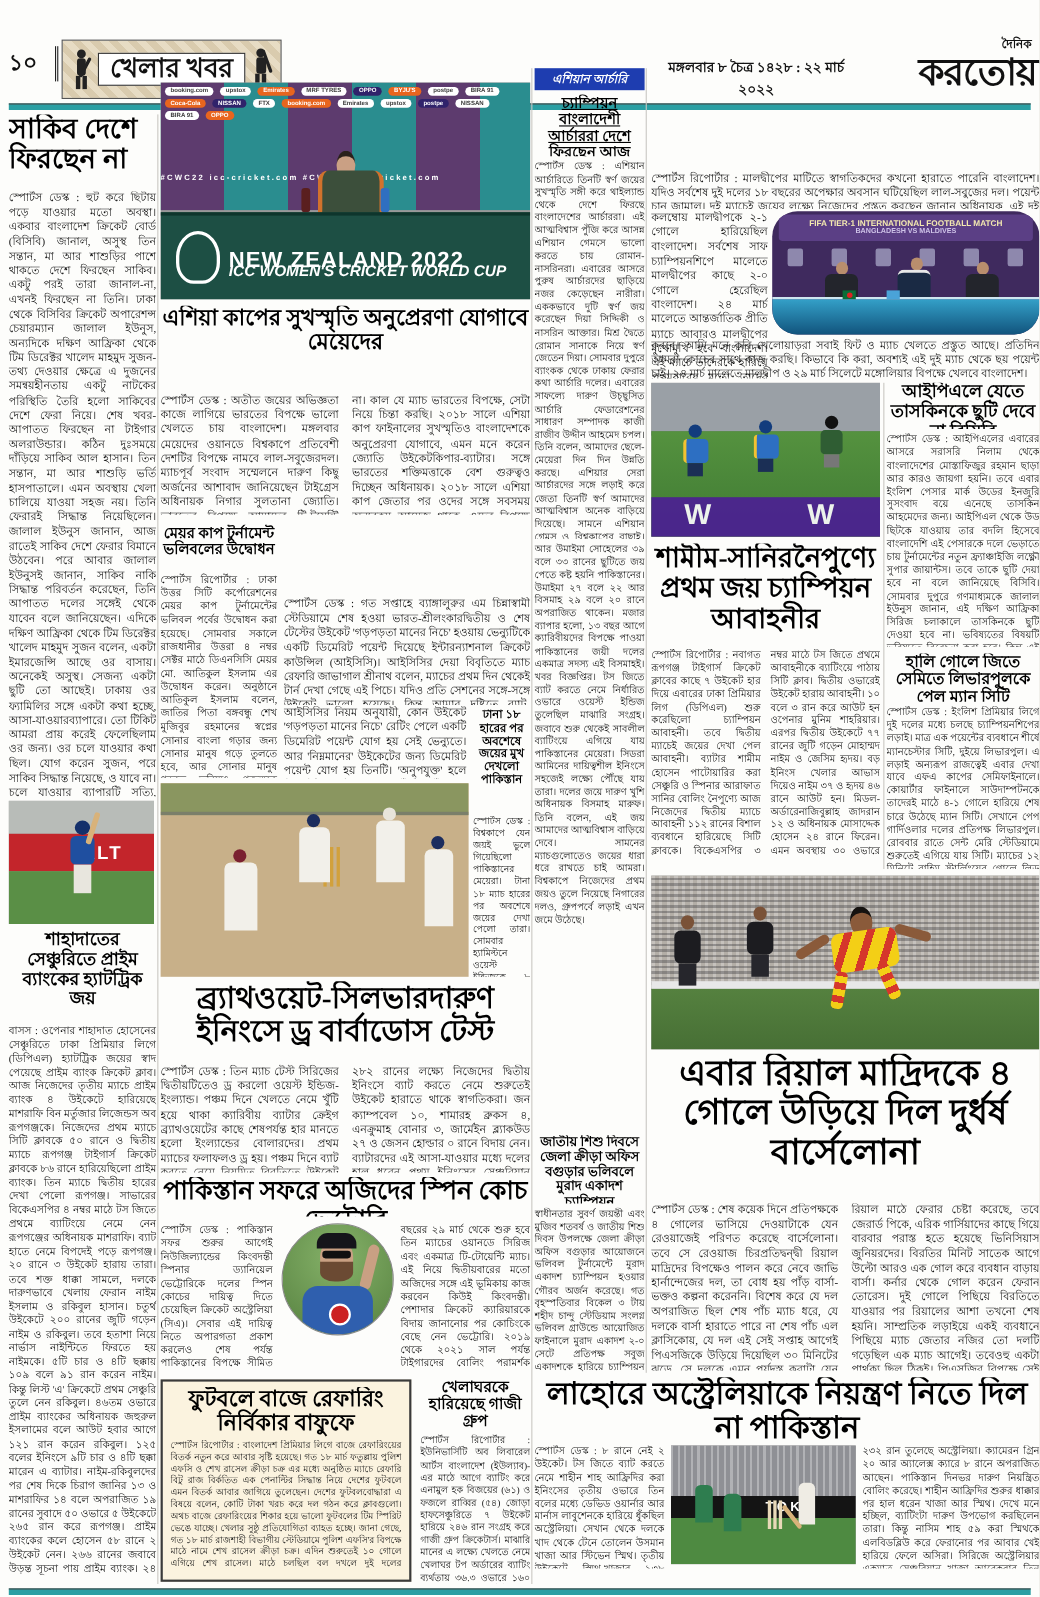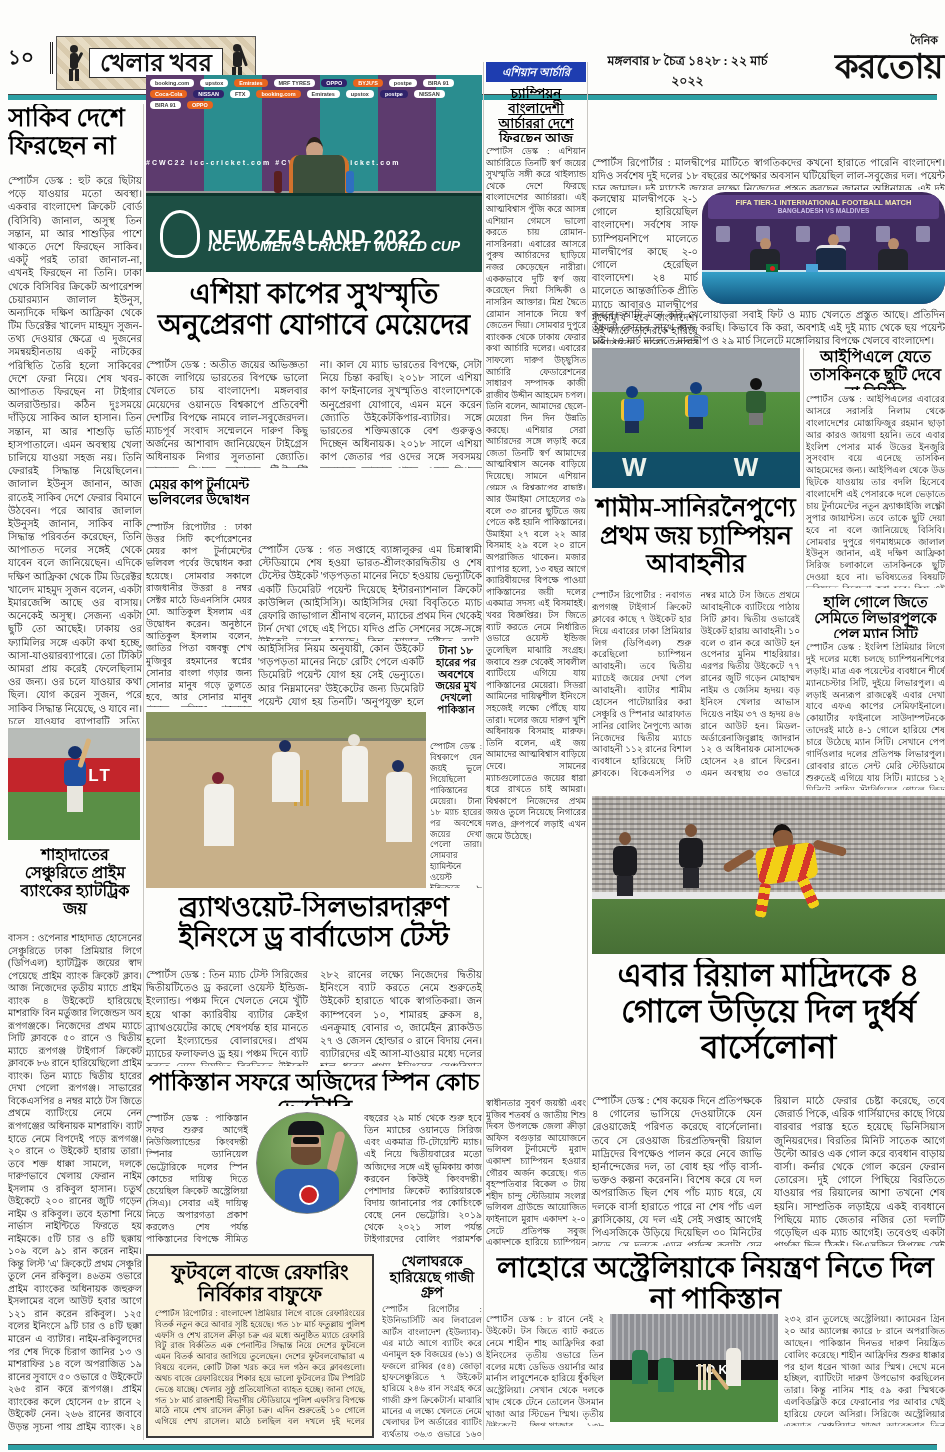--- a/index.html
+++ b/index.html
@@ -40,21 +40,21 @@
   #fifa-l1{font:700 7.5px "Liberation Sans",sans-serif;color:#f3e9b0;margin-top:3px;}
   #fifa-l2{font:700 6.5px "Liberation Sans",sans-serif;color:#cfc3e8;}
   .backdrop-logo{position:absolute;width:14px;height:16px;background:#cfd6ef;border-radius:2px;opacity:.55;}
   .fifa-head{position:absolute;width:11px;height:12px;border-radius:50%;background:#b98e6d;}
   .fifa-torso{position:absolute;width:30px;height:22px;border-radius:6px 6px 0 0;background:#23252c;}
   #fifa-table{position:absolute;left:0;top:78px;width:100%;height:34px;background:linear-gradient(#34a0c8,#0f4f78);border-top:2px solid #cfe6ef;}
   .flag{position:absolute;width:12px;height:8px;}
   
   #dpl-wall{position:absolute;top:0;left:0;width:100%;height:44px;background:#9aa0a6;border-bottom:4px solid #6d7276;}
   #dpl-grass{position:absolute;top:44px;left:0;width:100%;height:96px;background:linear-gradient(#55923f,#3f7a33);}
-  #dpl-board{position:absolute;left:0;top:104px;width:100%;height:36px;background:#0c4a6e;color:#fff;font:800 26px "Liberation Sans",sans-serif;letter-spacing:40px;padding-left:30px;opacity:.9;}
+  #dpl-board{position:absolute;left:0;top:104px;width:100%;height:36px;background:#4c1d95;color:#fff;font:800 26px "Liberation Sans",sans-serif;letter-spacing:40px;padding-left:30px;opacity:.9;}
   .batter{position:absolute;width:24px;height:48px;}
   .batter .bhead{width:12px;height:12px;border-radius:50%;background:#123c7d;margin:0 auto;}
   .batter .btorso{width:20px;height:22px;border-radius:4px;background:#2d6fc2;border-left:3px solid #f2c230;margin:1px auto 0;}
   .batter .blegs{width:14px;height:12px;background:#1b2f55;margin:0 auto;}
   
   #wp-top{position:absolute;top:0;left:0;width:100%;height:30px;background:#b8bcb8;}
   #wp-red{position:absolute;top:30px;left:0;width:100%;height:34px;background:#c3252b;color:#fff;font:800 17px "Liberation Sans",sans-serif;letter-spacing:2px;padding:8px 0 0 66px;box-sizing:border-box;}
   #wp-grass{position:absolute;top:64px;left:0;width:100%;height:48px;background:#5a8f46;}
   
   #test-photo{background:#c8b089;}
@@ -178,21 +178,21 @@
     <div id="icc-person-body"></div>
     <div class="bottle" style="left:128px;top:96px;background:#5a1f1f;"></div>
     <div class="bottle" style="left:200px;top:96px;background:#2f6fc0;"></div>
     <div id="icc-desk">
       <div id="icc-trophy"></div>
       <div id="icc-line1">ICC WOMEN'S CRICKET WORLD CUP</div>
       <div id="icc-line2">NEW ZEALAND 2022</div>
     </div>
   </div>
 
-  <div class="abs hl" style="left:146px;top:278px;width:336px;height:76px;font-size:28px;">এশিয়া কাপের সুখস্মৃতি অনুপ্রেরণা যোগাবে মেয়েদের</div>
+  <div class="abs hl" style="left:146px;top:278px;width:336px;height:76px;font-size:20px;">এশিয়া কাপের সুখস্মৃতি অনুপ্রেরণা যোগাবে মেয়েদের</div>
   <div class="abs body" style="left:146px;top:358px;width:162px;height:110px;">স্পোর্টস ডেস্ক : অতীত জয়ের অভিজ্ঞতা কাজে লাগিয়ে ভারতের বিপক্ষে ভালো খেলতে চায় বাংলাদেশ। মঙ্গলবার মেয়েদের ওয়ানডে বিশ্বকাপে প্রতিবেশী দেশটির বিপক্ষে নামবে লাল-সবুজেরদল। ম্যাচপূর্ব সংবাদ সম্মেলনে দারুণ কিছু অর্জনের আশাবাদ জানিয়েছেন টাইগ্রেস অধিনায়ক নিগার সুলতানা জ্যোতি। ভারতের বিপক্ষে আমাদের টি-টুয়েন্টি খেলার অভিজ্ঞতাই বেশি। টি-টুয়েন্টি খেলেও ওদের বিপক্ষে ভালো রেকর্ড আছে। উইকেট সম্পর্কেও আমরা জানি। শেষ যখন হ্যামিল্টনে খেলেছি পাকিস্তানের সঙ্গে, উইকেট-কন্ডিশনসম্পর্কে আমাদের ধারনা আছে। আমাদের প্রস্তুতি যতটুকু নেয়ার নিলাম। বৃষ্টির জন্য আজ অনুশীলন করতে পারিনি। ইনডোরে কিছুটা সময় পার করেছি। তাছাড়া ঐ উইকেটে ভালো খেলার অভিজ্ঞতা আছে। আশা করি ভালো হবে।</div>
   <div class="abs body" style="left:320px;top:358px;width:162px;height:110px;">না। কাল যে ম্যাচ ভারতের বিপক্ষে, সেটা নিয়ে চিন্তা করছি। ২০১৮ সালে এশিয়া কাপ ফাইনালের সুখস্মৃতিও বাংলাদেশকে অনুপ্রেরণা যোগাবে, এমন মনে করেন জ্যোতি উইকেটকিপার-ব্যাটার। সঙ্গে ভারতের শক্তিমত্তাকে বেশ গুরুত্বও দিচ্ছেন অধিনায়ক। ২০১৮ সালে এশিয়া কাপ জেতার পর ওদের সঙ্গে সবসময় অন্যরকম আমেজ থাকে, ওদের বিপক্ষে খেলার সময়। অনেক অভিজ্ঞ খেলোয়াড় আমাদের দলে আছে, যারা তাদের সঙ্গে খেলেছে। অবশ্য ভারত এশিয়ার ভেতরে একটা বড় শক্তি। সব বিভাগ মিলিয়ে ভালো খেলার চেষ্টা করব। মেয়েদের বিশ্বকাপে গ্রুপপর্বের পঞ্চম ম্যাচে আজ মঙ্গলবার ভারতের মুখোমুখি হতে যাচ্ছে বাংলাদেশ। মঙ্গলবার সকাল সাতটায় শুরু হবে খেলা। টুর্নামেন্টে নিজেদের তৃতীয় ম্যাচে পাকিস্তানকে হারিয়ে নিজেদের প্রথম জয়ও তুলে নিয়েছে নিগারের দল।</div>
 
   <div class="abs hl" style="left:146px;top:477px;width:106px;height:40px;font-size:13.5px;">মেয়র কাপ টুর্নামেন্ট ভলিবলের উদ্বোধন</div>
   <div class="abs body" style="left:146px;top:521px;width:106px;height:186px;font-size:9.2px;">স্পোর্টস রিপোর্টার : ঢাকা উত্তর সিটি কর্পোরেশনের মেয়র কাপ টুর্নামেন্টের ভলিবল পর্বের উদ্বোধন করা হয়েছে। সোমবার সকালে রাজধানীর উত্তরা ৪ নম্বর সেক্টর মাঠে ডিএনসিসি মেয়র মো. আতিকুল ইসলাম এর উদ্বোধন করেন। অনুষ্ঠানে আতিকুল ইসলাম বলেন, জাতির পিতা বঙ্গবন্ধু শেখ মুজিবুর রহমানের স্বপ্নের সোনার বাংলা গড়ার জন্য সোনার মানুষ গড়ে তুলতে হবে, আর সোনার মানুষ গড়তে ভবিষ্যৎ প্রজন্মকে খেলাধুলায় সম্পৃক্ত করতে হবে। এ সময় তিনি বলেন, এ শহর আমাদের সবার, ছেলেদের পাশাপাশি মেয়েদেরও খেলাধুলার পরিবেশ নিশ্চিত করতে হবে। মাঠগুলোতে মেয়েদের খেলাধুলার ব্যবস্থা করা হবে। তিনি রাজউক এবং ডেভেলপার কোম্পানিগুলোকে উদ্দেশ করে বলেন, এলাকায় যে পার্ক ও খেলার মাঠ থাকে, তা যেন প্লট হিসেবে বরাদ্দ দেওয়া না হয়। মেয়র আরও বলেন, আমরা ২৪টি মাঠ উদ্ধার করতে সক্ষম হয়েছি, সেগুলোর মধ্যে ৫টি মাঠ ইতোমধ্যে উন্মুক্ত করা হয়েছে।</div>
 
   <div class="abs body" style="left:258px;top:543px;width:224px;height:98px;">স্পোর্টস ডেস্ক : গত সপ্তাহে ব্যাঙ্গালুরুর এম চিন্নাস্বামী স্টেডিয়ামে শেষ হওয়া ভারত-শ্রীলংকারদ্বিতীয় ও শেষ টেস্টের উইকেট 'গড়পড়তা মানের নিচে' হওয়ায় ভেন্যুটিকে একটি ডিমেরিট পয়েন্ট দিয়েছে ইন্টারন্যাশনাল ক্রিকেট কাউন্সিল (আইসিসি)। আইসিসির দেয়া বিবৃতিতে ম্যাচ রেফারি জাভাগাল শ্রীনাথ বলেন, ম্যাচের প্রথম দিন থেকেই টার্ন দেখা গেছে এই পিচে। যদিও প্রতি সেশনের সঙ্গে-সঙ্গে উইকেট ভালো হয়েছে। কিন্তু আমার দৃষ্টিতে ব্যাট-বলেরসমান লড়াইয়ের কোন সুযোগ ছিল না এই পিচে। ব্যাঙ্গালুরুতে ভারত ও শ্রীলংকার দ্বিতীয় টেস্ট শেষ হয় আড়াই দিনে। দুই দলের চার ইনিংসে মাত্র ২২৪ ওভারে পতন হয় ৩৬ উইকেট।</div>
   <div class="abs body" style="left:258px;top:642px;width:166px;height:66px;">আইসিসির নিয়ম অনুযায়ী, কোন উইকেট 'গড়পড়তা মানের নিচে' রেটিং পেলে একটি ডিমেরিট পয়েন্ট যোগ হয় সেই ভেন্যুতে। আর 'নিম্নমানের' উইকেটের জন্য ডিমেরিট পয়েন্ট যোগ হয় তিনটি। 'অনুপযুক্ত' হলে ডিমেরিট পয়েন্ট যোগ হয় পাঁচটি। পাঁচ বছর সময়ের মধ্যে কোন ভেন্যু ৫ ডিমেরিট পয়েন্ট পেলে, আন্তর্জাতিক ম্যাচ আয়োজন থেকে এক বছরের জন্য নিষিদ্ধ হয়। ১০ পয়েন্ট পেলে নিষেধাজ্ঞা দুই বছরের। আগামী পাঁচ বছরের মধ্যে আরও চারটি ডিমেরিট পয়েন্ট পেলে ব্যাঙ্গালুরুর স্টেডিয়ামটি এক বছরের জন্য আন্তর্জাতিক ক্রিকেটে নিষিদ্ধ হবে। এ মাসেই 'গড়পড়তা মানের নিচে' উইকেটের জন্য পাকিস্তানের রাওয়ালপিন্ডির ভেন্যুও একটি ডিমেরিট পয়েন্ট পেয়েছে। গত ৪ মার্চ রাওয়ালপিন্ডিতে অনুষ্ঠিত হয় পাকিস্তান-অস্ট্রেলিয়ারমধ্যকার টেস্ট সিরিজের প্রথমটি। ঐ ম্যাচে রানের বন্যা বইয়েছে দু'দলের ব্যাটাররা। পাঁচ দিনে তিন ইনিংসে ১৪ উইকেটে ১১৮৭ রান হয়েছিলো। তাই ঐ ভেন্যুকে গত ১০ মার্চ একটি ডিমেরিট পয়েন্ট দিয়েছিলো আইসিসি।</div>
 
   <div class="abs hl" style="left:430px;top:645px;width:52px;height:94px;font-size:10.5px;">টানা ১৮ হারের পর অবশেষে জয়ের মুখ দেখলো পাকিস্তান</div>
@@ -294,20 +294,21 @@
   <div class="abs hl" style="left:806px;top:348px;width:139px;height:42px;font-size:16px;">আইপিএলে যেতে তাসকিনকে ছুটি দেবে না বিসিবি</div>
   <div class="abs body" style="left:806px;top:394px;width:139px;height:194px;font-size:9px;">স্পোর্টস ডেস্ক : আইপিএলের এবারের আসরে সরাসরি নিলাম থেকে বাংলাদেশের মোস্তাফিজুর রহমান ছাড়া আর কারও জায়গা হয়নি। তবে এবার ইংলিশ পেসার মার্ক উডের ইনজুরি সুসংবাদ বয়ে এনেছে তাসকিন আহমেদের জন্য। আইপিএল থেকে উড ছিটকে যাওয়ায় তার বদলি হিসেবে বাংলাদেশি এই পেসারকে দলে ভেড়াতে চায় টুর্নামেন্টের নতুন ফ্র্যাঞ্চাইজি লক্ষ্ণৌ সুপার জায়ান্টস। তবে তাকে ছুটি দেয়া হবে না বলে জানিয়েছে বিসিবি। সোমবার দুপুরে গণমাধ্যমকে জালাল ইউনুস জানান, এই দক্ষিণ আফ্রিকা সিরিজ চলাকালে তাসকিনকে ছুটি দেওয়া হবে না। ভবিষ্যতের বিষয়টি ভবিষ্যতে বিবেচনা করা হবে। কিন্তু এই সফরে তাকে ছুটি দেওয়ার কোনো পরিকল্পনা বোর্ডের নেই। সেটি জানিয়ে দেওয়া হয়েছে তাসকিনকে। এর আগে রোববার সন্ধ্যায় ঢাকায় ফোন করেছিলেন গৌতম গম্ভীর। ভারতের সাবেক ওপেনার এবারের আইপিএলে লক্ষ্ণৌর মেন্টর। পুরো মৌসুমের জন্য তাসকিনকে চেয়েছেন তিনি। এই প্রস্তাবে রাজি হলে দক্ষিণ আফ্রিকার বিপক্ষে আসন্ন দুই টেস্টের আগেই ভারতের উদ্দেশে রওনা দিতে হবে বাংলাদেশি এই পেসারকে।</div>
 
   <div class="abs hl" style="left:592px;top:494px;width:208px;height:92px;font-size:25px;">শামীম-সানিরনৈপুণ্যে প্রথম জয় চ্যাম্পিয়ন আবাহনীর</div>
   <div class="abs body body2c" style="left:592px;top:590px;width:208px;height:200px;font-size:9px;">স্পোর্টস রিপোর্টার : নবাগত রূপগঞ্জ টাইগার্স ক্রিকেট ক্লাবের কাছে ৭ উইকেট হার দিয়ে এবারের ঢাকা প্রিমিয়ার লিগ (ডিপিএল) শুরু করেছিলো চ্যাম্পিয়ন আবাহনী। তবে দ্বিতীয় ম্যাচেই জয়ের দেখা পেল আবাহনী। ব্যাটার শামীম হোসেন পাটোয়ারির করা সেঞ্চুরি ও স্পিনার আরাফাত সানির বোলিং নৈপুণ্যে আজ নিজেদের দ্বিতীয় ম্যাচে আবাহনী ১১২ রানের বিশাল ব্যবধানে হারিয়েছে সিটি ক্লাবকে। বিকেএসপির ৩ নম্বর মাঠে টস জিতে প্রথমে আবাহনীকে ব্যাটিংয়ে পাঠায় সিটি ক্লাব। দ্বিতীয় ওভারেই উইকেট হারায় আবাহনী। ১০ বলে ৩ রান করে আউট হন ওপেনার মুনিম শাহরিয়ার। এরপর দ্বিতীয় উইকেটে ৭৭ রানের জুটি গড়েন মোহাম্মদ নাইম ও জেসিম হৃদয়। বড় ইনিংস খেলার আভাস দিয়েও নাইম ৩৭ ও হৃদয় ৪৬ রানে আউট হন। মিডল-অর্ডারেনাজিবুল্লাহ জাদরান ১২ ও অধিনায়ক মোসাদ্দেক হোসেন ২৪ রানে ফিরেন। এমন অবস্থায় ৩০ ওভারে ১৩৮ রানে ৫ উইকেট হারায় আবাহনী। তখনই উইকেটে আসেন শামীম। ক্রিজে তার সঙ্গী ছিলেন উইকেটরক্ষক আশিক। আশিক ৫৭ ও মঈনুল ৭৪ রানে থামলে, সিটি ক্লাবে পরের দিকের ব্যাটাররা দলের প্রয়োজন মেটাতে পারেননি। ৪২ ওভারে ১৯৮ রানে অলআউট হয় সিটি ক্লাব। ১০ ওভার বল করে ৩৩ রানে ৫ উইকেট নিয়ে ম্যাচ সেরা আবাহনীর হন সানি।</div>
 
   <div class="abs hl" style="left:806px;top:594px;width:139px;height:44px;font-size:14.5px;">হালি গোলে জিতে সেমিতে লিভারপুলকে পেল ম্যান সিটি</div>
   <div class="abs body" style="left:806px;top:642px;width:139px;height:148px;font-size:9px;">স্পোর্টস ডেস্ক : ইংলিশ প্রিমিয়ার লিগে দুই দলের মধ্যে চলছে চ্যাম্পিয়নশিপের লড়াই। মাত্র এক পয়েন্টের ব্যবধানে শীর্ষে ম্যানচেস্টার সিটি, দুইয়ে লিভারপুল। এ লড়াই অন্যরূপ রাজত্বেই এবার দেখা যাবে এফএ কাপের সেমিফাইনালে। কোয়ার্টার ফাইনালে সাউদাম্পটনকে তাদেরই মাঠে ৪-১ গোলে হারিয়ে শেষ চারে উঠেছে ম্যান সিটি। সেখানে পেপ গার্দিওলার দলের প্রতিপক্ষ লিভারপুল। রোববার রাতে সেন্ট মেরি স্টেডিয়ামে শুরুতেই এগিয়ে যায় সিটি। ম্যাচের ১২ মিনিটে রাহিম স্টার্লিংয়ের গোলে লিড নেয় সফরকারীরা। প্রথমার্ধের যোগ করা সময়ে সমতায় ফেরে সাউদাম্পটন। পরে ম্যাচ সিটির বড় জয়ে একটি করে গোল করেছেন রহিম স্টার্লিং, কেভিন ডি ব্রুইন, ফিল ফোডেন ও রিয়াস মাহরেজ।</div>
 
   <div class="abs body" style="left:486px;top:494px;width:100px;height:534px;font-size:8.8px;">আর উমাইমা সোহেলের ৩৯ বলে ৩৩ রানের ছুটিতে জয় পেতে কষ্ট হয়নি পাকিস্তানের। উমাইমা ২৭ বলে ২২ আর বিসমাহ ২৯ বলে ২০ রানে অপরাজিত থাকেন। মজার ব্যাপার হলো, ১৩ বছর আগে ক্যারিবীয়দের বিপক্ষে পাওয়া পাকিস্তানের জয়ী দলের একমাত্র সদস্য এই বিসমাহই। খবর বিজ্ঞপ্তির। টস জিতে ব্যাট করতে নেমে নির্ধারিত ওভারে ওয়েস্ট ইন্ডিজ তুলেছিল মাঝারি সংগ্রহ। জবাবে শুরু থেকেই সাবলীল ব্যাটিংয়ে এগিয়ে যায় পাকিস্তানের মেয়েরা। সিডরা আমিনের দায়িত্বশীল ইনিংসে সহজেই লক্ষ্যে পৌঁছে যায় তারা। দলের জয়ে দারুণ খুশি অধিনায়ক বিসমাহ মারুফ। তিনি বলেন, এই জয় আমাদের আত্মবিশ্বাস বাড়িয়ে দেবে। সামনের ম্যাচগুলোতেও জয়ের ধারা ধরে রাখতে চাই আমরা। বিশ্বকাপে নিজেদের প্রথম জয়ও তুলে নিয়েছে নিগারের দলও, গ্রুপপর্বে লড়াই এখন জমে উঠেছে।</div>
+  <div class="abs hl" style="left:486px;top:1032px;width:100px;height:62px;font-size:12px;">জাতীয় শিশু দিবসে জেলা ক্রীড়া অফিস বগুড়ার ভলিবলে মুরাদ একাদশ চ্যাম্পিয়ন</div>
   <div class="abs body" style="left:486px;top:1098px;width:100px;height:150px;font-size:8.8px;">স্বাধীনতার সুবর্ণ জয়ন্তী এবং মুজিব শতবর্ষ ও জাতীয় শিশু দিবস উপলক্ষে জেলা ক্রীড়া অফিস বগুড়ার আয়োজনে ভলিবল টুর্নামেন্টে মুরাদ একাদশ চ্যাম্পিয়ন হওয়ার গৌরব অর্জন করেছে। গত বৃহস্পতিবার বিকেল ৩ টায় শহীদ চান্দু স্টেডিয়াম সংলগ্ন ভলিবল গ্রাউন্ডে আয়োজিত ফাইনালে মুরাদ একাদশ ২-০ সেটে প্রতিপক্ষ সবুজ একাদশকে হারিয়ে চ্যাম্পিয়ন হয়।</div>
 
   <div class="photo" style="left:592px;top:796px;width:353px;height:158px;">
     <div id="barca-crowd"></div>
     <div id="barca-rail"></div>
     <div id="barca-grass"></div>
     <div class="defender" style="left:20px;top:36px;">
         <div class="dhead"></div>
         <div class="dtorso"></div>
         <div class="dlegs"></div>

